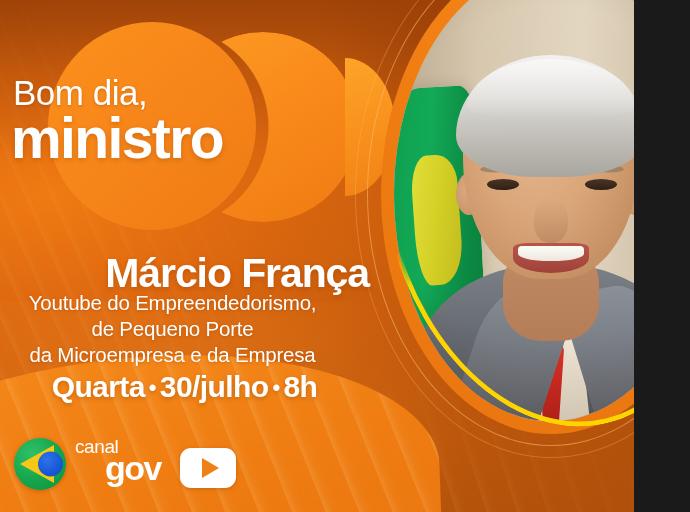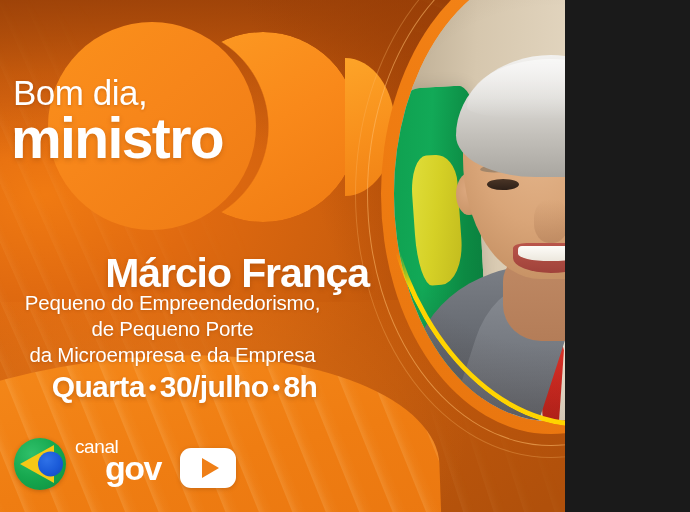--- a/index.html
+++ b/index.html
@@ -4,21 +4,21 @@
 <style>
   html, body {
     margin: 0;
     padding: 0;
     background: #1a1a1a;
   }
   * { box-sizing: border-box; }
 
   .card {
     position: relative;
-    width: 565px;
+    width: 634px;
     height: 512px;
     overflow: hidden;
     font-family: "Liberation Sans", sans-serif;
     background: #b91c1c;
   }
 
   
   .bg-base {
     position: absolute;
     inset: 0;
@@ -563,21 +563,21 @@
 
   <div class="arc-cover">
     <div class="arc-cover-streaks"></div>
   </div>
 
   <div class="text-wrap">
     <div class="t-bomdia">Bom dia,</div>
     <div class="t-ministro">ministro</div>
     <div class="t-name">Márcio França</div>
     <div class="t-role">
-      <div>Pequeno do Empreendedorismo,</div>
+      <div>Youtube do Empreendedorismo,</div>
       <div>de Pequeno Porte</div>
       <div>da Microempresa e da Empresa</div>
     </div>
     <div class="t-date">
       <span>Quarta</span><span class="sep">•</span><span>30/julho</span><span class="sep">•</span><span>8h</span>
     </div>
   </div>
 
   <div class="logo-row">
     <div class="brasil-mark">

